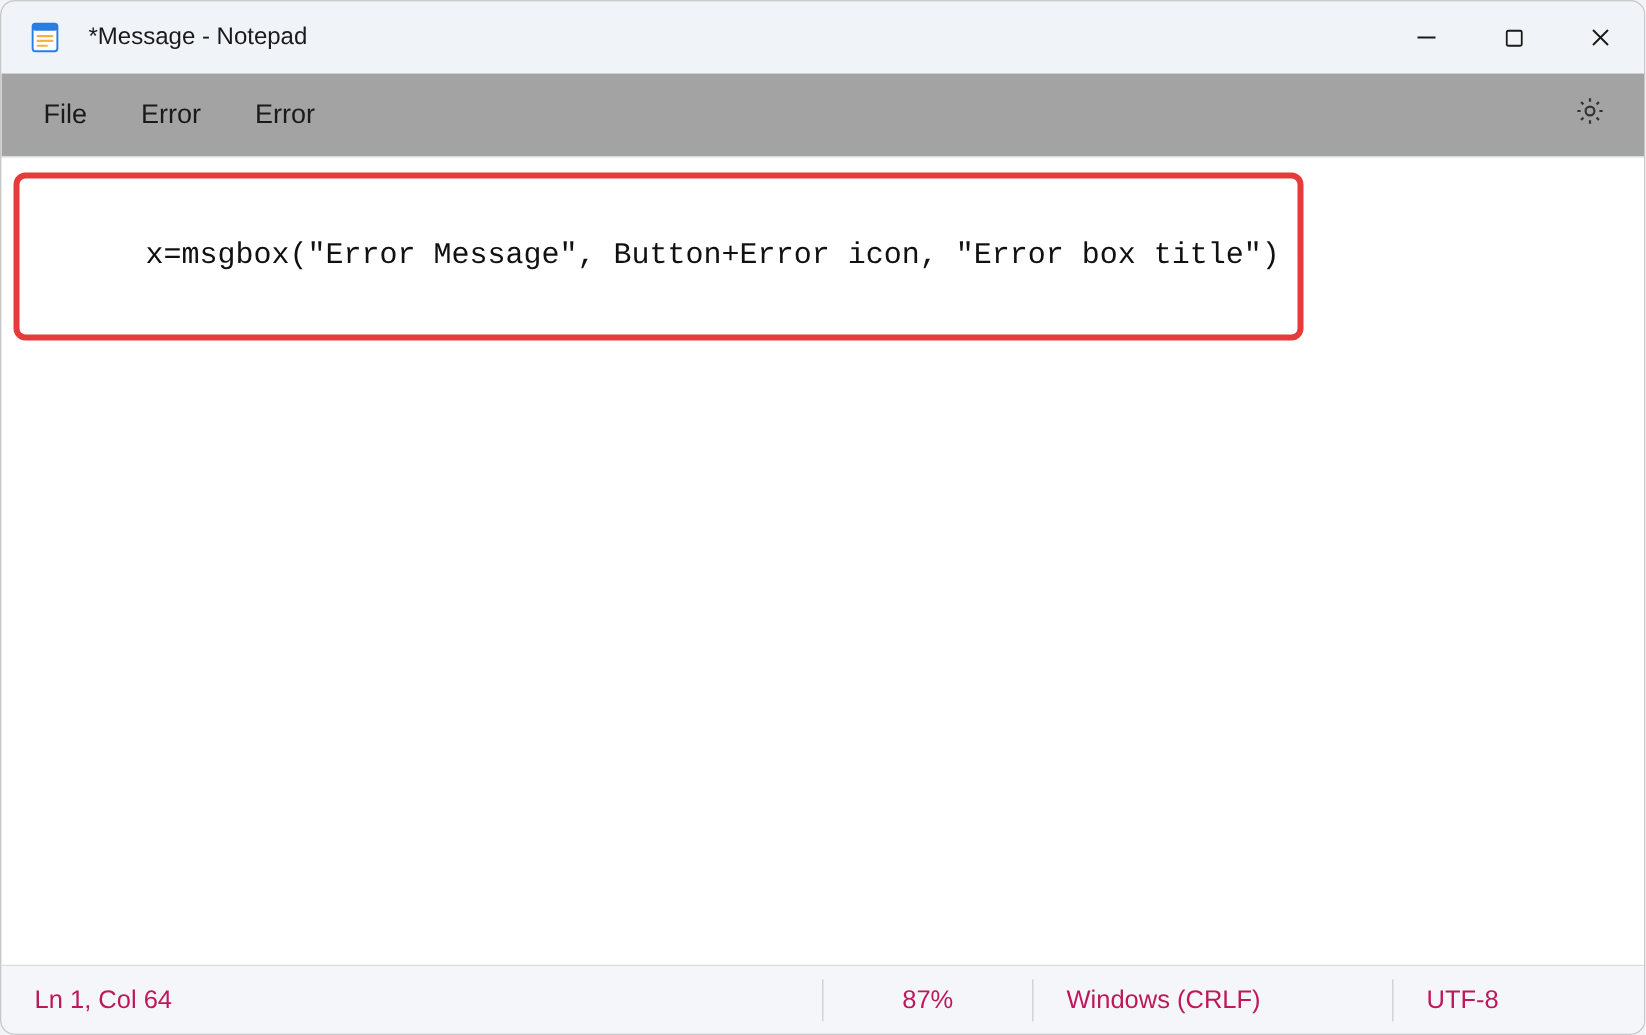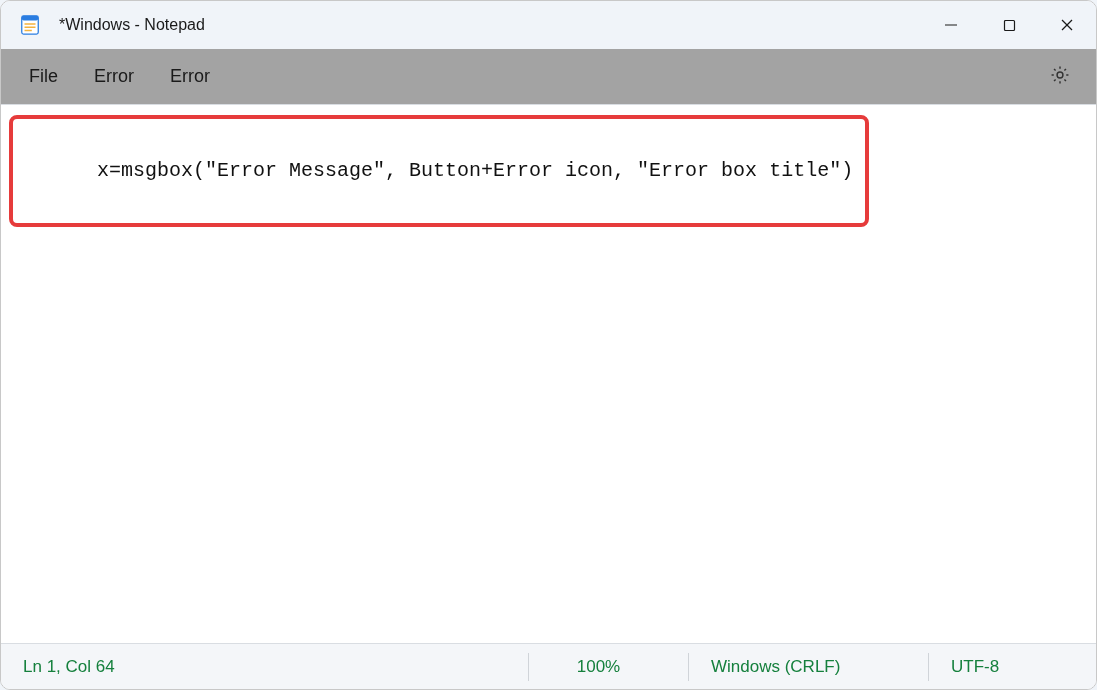--- a/index.html
+++ b/index.html
@@ -97,50 +97,50 @@
       color: #111;
     }
 
     .statusbar {
       height: 46px;
       background: #f4f6f9;
       border-top: 1px solid #d9dde2;
       display: flex;
       align-items: center;
       font-size: 17px;
-      color: #15803d;
+      color: #be185d;
     }
     .status-cell {
       padding: 0 22px;
       height: 28px;
       display: flex;
       align-items: center;
       border-left: 1px solid #d0d4d9;
     }
     .status-cell.first { border-left: none; flex: 1; }
     .status-cell.zoom { width: 140px; justify-content: center; }
-    .status-cell.eol  { width: 240px; margin-left: 20px; }
+    .status-cell.eol  { width: 240px; }
     .status-cell.enc  { width: 168px; }
   </style>
 </head>
 <body>
 
 <div class="window">
 
   <div class="titlebar">
     <span class="app-icon">
       <svg viewBox="0 0 24 24" width="22" height="22">
         <rect x="3" y="2" width="18" height="20" rx="2" fill="#ffffff" stroke="#2a7de1" stroke-width="1.4"></rect>
         <rect x="3" y="2" width="18" height="5" rx="2" fill="#2a7de1"></rect>
         <line x1="6" y1="11" x2="18" y2="11" stroke="#f4b23e" stroke-width="1.6"></line>
         <line x1="6" y1="14.5" x2="18" y2="14.5" stroke="#f4b23e" stroke-width="1.6"></line>
         <line x1="6" y1="18" x2="14" y2="18" stroke="#f4b23e" stroke-width="1.6"></line>
       </svg>
     </span>
-    <span class="title-text">*Windows - Notepad</span>
+    <span class="title-text">*Message - Notepad</span>
     <div class="win-controls">
       <div class="win-btn">
         <svg width="14" height="14" viewBox="0 0 14 14">
             <line x1="1" y1="7" x2="13" y2="7" stroke="#1a1a1a" stroke-width="1.2"></line>
           </svg>
       </div>
       <div class="win-btn">
         <svg width="13" height="13" viewBox="0 0 13 13">
             <rect x="1.5" y="1.5" width="10" height="10" fill="none" stroke="#1a1a1a" stroke-width="1.2" rx="1"></rect>
           </svg>
@@ -170,18 +170,18 @@
   </div>
 
   <div class="editor-area">
     <div class="highlight-box">
       <span>x=msgbox("Error Message", Button+Error icon, "Error box title")</span>
     </div>
   </div>
 
   <div class="statusbar">
     <div class="status-cell first">Ln 1, Col 64</div>
-    <div class="status-cell zoom">100%</div>
+    <div class="status-cell zoom">87%</div>
     <div class="status-cell eol">Windows (CRLF)</div>
     <div class="status-cell enc">UTF-8</div>
   </div>
 
 </div>
 
 </body></html>

